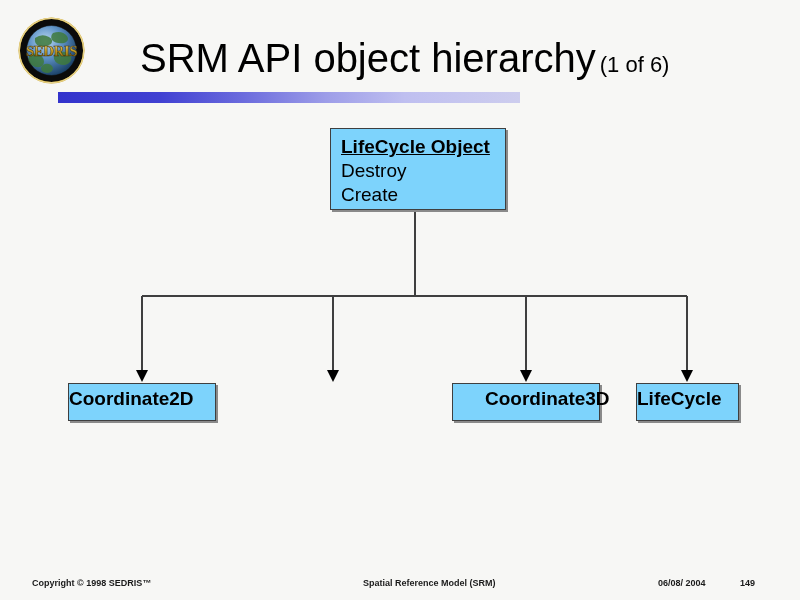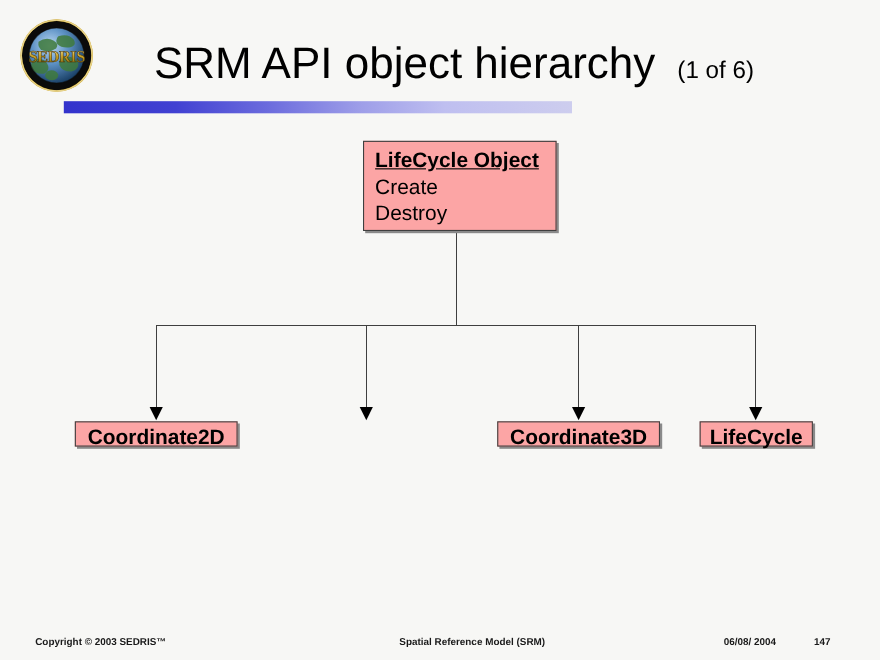--- a/index.html
+++ b/index.html
@@ -39,21 +39,21 @@
     white-space: nowrap;
   }
   #title-main {
     font-size: 40px;
     color: #000000;
     letter-spacing: 0px;
   }
   #title-sub {
     font-size: 22px;
     color: #000000;
-    margin-left: 20px;
+    margin-left: 4px;
   }
 
   
   #rule {
     position: absolute;
     left: 58px;
     top: 92px;
     width: 462px;
     height: 11px;
     background: linear-gradient(to right, #3333cc 0%, #4141d2 22%, #6b6bdd 40%, #9d9de8 58%, #bfbff0 75%, #cdcdee 100%);
@@ -65,21 +65,21 @@
     left: 0;
     top: 0;
     width: 800px;
     height: 600px;
     pointer-events: none;
   }
 
   .node {
     position: absolute;
     box-sizing: border-box;
-    background: #fca5a5;
+    background: #7dd3fc;
     border: 1px solid #3f3f3f;
     box-shadow: 2px 2px 0 0 #8a8a8a;
   }
 
   #node-root {
     left: 330px;
     top: 128px;
     width: 176px;
     height: 82px;
     padding: 6px 10px 0 10px;
@@ -89,31 +89,30 @@
     line-height: 24px;
     color: #000000;
     white-space: nowrap;
   }
   #node-root .nrow.head {
     font-weight: bold;
     text-decoration: underline;
   }
 
   .leaf {
-    height: 23px;
+    height: 38px;
     line-height: 29px;
-    text-align: center;
     font-size: 19px;
     font-weight: bold;
     color: #000000;
     white-space: nowrap;
   }
   #node-c2d  { left: 68px;  top: 383px; width: 148px; }
   #node-csf  { left: 253px; top: 383px; width: 160px; }
-  #node-c3d  { left: 452px; top: 383px; width: 148px; }
+  #node-c3d  { left: 452px; top: 383px; width: 148px; padding-left: 32px; }
   #node-dir  { left: 636px; top: 383px; width: 103px; }
 
   
   .footer-txt {
     position: absolute;
     font-size: 9px;
     font-weight: bold;
     color: #1a1a1a;
     white-space: nowrap;
   }
@@ -181,26 +180,26 @@
     <g fill="#000000">
       <polygon points="142,382 136,370 148,370"></polygon>
       <polygon points="333,382 327,370 339,370"></polygon>
       <polygon points="526,382 520,370 532,370"></polygon>
       <polygon points="687,382 681,370 693,370"></polygon>
     </g>
   </svg>
 
   <div class="node" id="node-root">
     <div class="nrow head">LifeCycle Object</div>
+    <div class="nrow">Destroy</div>
     <div class="nrow">Create</div>
-    <div class="nrow">Destroy</div>
   </div>
 
   <div class="node leaf" id="node-c2d">Coordinate2D</div>
   <div class="node leaf" id="node-c3d">Coordinate3D</div>
   <div class="node leaf" id="node-dir">LifeCycle</div>
 
-  <div class="footer-txt" id="foot-copy">Copyright © 2003 SEDRIS™</div>
+  <div class="footer-txt" id="foot-copy">Copyright © 1998 SEDRIS™</div>
   <div class="footer-txt" id="foot-mid">Spatial Reference Model (SRM)</div>
   <div class="footer-txt" id="foot-date">06/08/ 2004</div>
-  <div class="footer-txt" id="foot-page">147</div>
+  <div class="footer-txt" id="foot-page">149</div>
 
 </div>
 
 </body></html>

